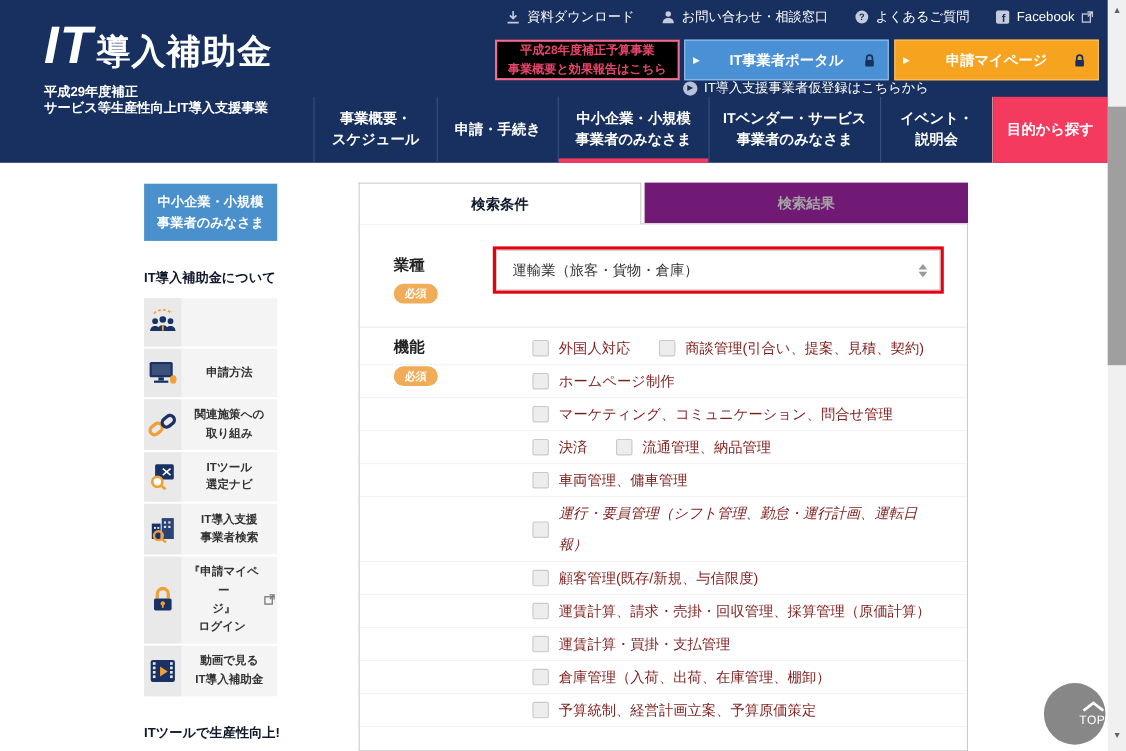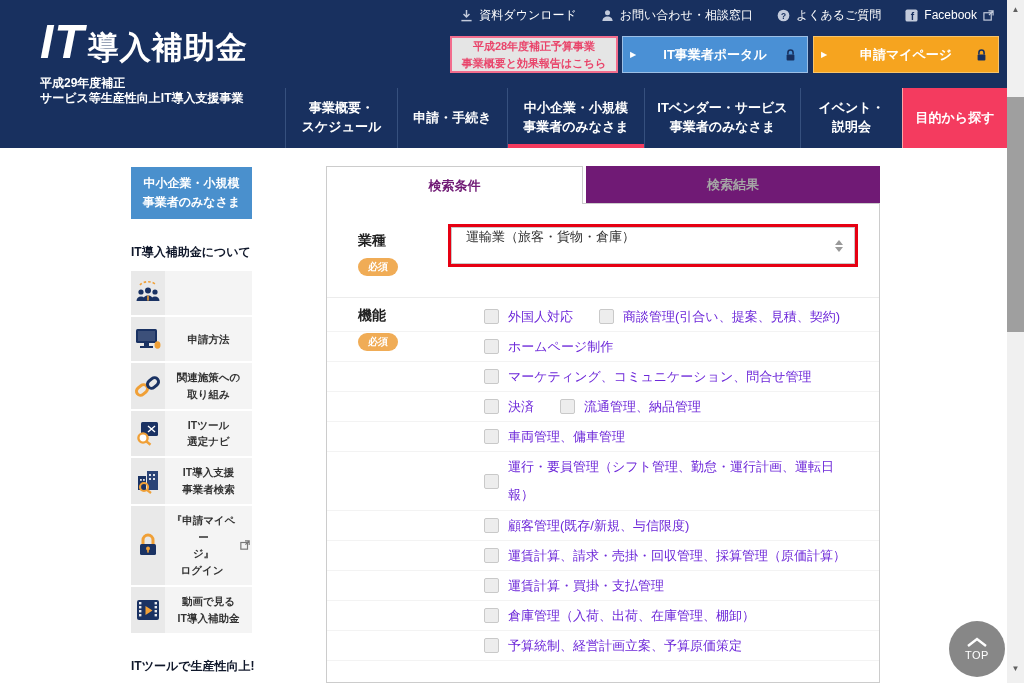--- a/index.html
+++ b/index.html
@@ -11,21 +11,21 @@
   .topbar{position:absolute;top:0;right:30px;height:30px;display:flex;align-items:center;gap:24px;}
   .tb-link{display:flex;align-items:center;gap:6px;color:#fff;font-size:12px;cursor:pointer;white-space:nowrap;}
   .icn{display:inline-flex;align-items:center;justify-content:center;line-height:0;}
 
   .logo{position:absolute;left:40px;top:16px;color:#fff;}
   .logo-main{font-weight:bold;font-size:31px;letter-spacing:1px;line-height:1.1;}
   .logo-it{font-style:italic;font-size:48px;margin-right:3px;}
   .logo-sub{font-size:12px;font-weight:bold;line-height:1.25;margin-top:7px;}
 
   .banner{position:absolute;left:450px;top:36px;width:168px;height:37px;box-sizing:border-box;
-          background:#e5e5e5;border:2px solid #f26d8d;display:flex;flex-direction:column;justify-content:center;
+          background:#000000;border:2px solid #f26d8d;display:flex;flex-direction:column;justify-content:center;
           align-items:center;font-size:11px;font-weight:bold;color:var(--banner-pink,#e9456b);line-height:1.5;cursor:pointer;}
   .hbtn{position:absolute;top:36px;width:186px;height:37px;box-sizing:border-box;color:#fff;font-weight:bold;
         font-size:13px;display:flex;align-items:center;justify-content:center;cursor:pointer;}
   .hbtn .tri{position:absolute;left:7px;font-size:8px;color:#fff;}
   .hbtn .lock{position:absolute;right:10px;top:11px;}
   .btn-portal{left:622px;background:var(--blue-btn,#4a90d5);border:1px solid #9cbfe6;}
   .btn-mypage{left:813px;background:var(--orange-btn,#f6a41f);border:1px solid #f8c469;}
   .register{position:absolute;left:621px;top:72px;color:#fff;font-size:12px;display:flex;align-items:center;gap:6px;cursor:pointer;}
   .reg-icn{width:13px;height:13px;border-radius:50%;background:#b9c3d6;display:flex;align-items:center;justify-content:center;
            color:var(--navy,#18305f);font-size:7px;line-height:1;}
@@ -50,52 +50,52 @@
   .side-item{display:flex;margin-bottom:2px;background:#f4f4f4;min-height:44px;cursor:pointer;}
   .side-icn{width:34px;background:#e9e9e9;display:flex;align-items:center;justify-content:center;flex:none;}
   .side-label{flex:1;display:flex;align-items:center;justify-content:center;text-align:center;font-size:10.5px;
               font-weight:bold;color:#333;line-height:1.6;padding:6px 2px;}
 
   
   .main{position:absolute;left:326px;top:166px;width:554px;}
   .tabs{display:flex;height:37px;}
   .tab{box-sizing:border-box;display:flex;align-items:center;justify-content:center;font-size:13px;font-weight:bold;cursor:pointer;}
   .tab.active{width:257px;height:38px;margin-bottom:-1px;background:#fff;border:1px solid #ccc;border-bottom:none;
-              color:#701a75;position:relative;z-index:2;font-family:Liberation Serif, serif;}
+              color:#0f172a;position:relative;z-index:2;font-family:Liberation Serif, serif;}
   .tab.inactive{width:294px;background:#701a75;color:#a5a5a5;margin-left:3px;cursor:default;}
   .panel{position:relative;box-sizing:border-box;border:1px solid #ccc;height:480px;background:#fff;overflow:hidden;}
 
   .row-industry{position:relative;height:93px;border-bottom:1px solid #ececec;}
   .fld-label{position:absolute;left:31px;font-size:14px;font-weight:bold;color:#222;}
   .req{position:absolute;left:31px;background:var(--badge-orange,#f0ac56);color:#fff;font-size:10px;font-weight:bold;
        padding:2px 10px;border-radius:9px;}
   .l1{top:28px;} .b1{top:54px;}
   .sel-wrap{position:absolute;left:121px;top:20px;width:410px;height:43px;border:3px solid var(--accent-red,#e60012);
             box-sizing:border-box;background:#fff;}
-  .sel{box-sizing:border-box;width:100%;height:100%;border:1px solid #c9c9c9;display:flex;
+  .sel{box-sizing:border-box;width:100%;height:100%;border:1px solid #c9c9c9;display:flex;align-items:center;
        padding:0 14px;font-size:13px;color:#333;position:relative;cursor:pointer;}
   .spinner{position:absolute;right:11px;top:50%;transform:translateY(-50%);display:flex;flex-direction:column;gap:2px;}
   .spinner i{display:block;width:0;height:0;border-left:4px solid transparent;border-right:4px solid transparent;}
   .spin-up{border-bottom:5px solid #999;} .spin-dn{border-top:5px solid #999;}
 
   .row-features{position:relative;padding-top:4px;}
   .l2{top:9px;} .b2{top:35px;}
   .f-row{box-sizing:border-box;min-height:30px;display:flex;align-items:center;gap:26px;
          padding:1px 10px 1px 157px;border-bottom:1px solid #f3f3f3;}
   .cb-item{display:flex;align-items:center;gap:9px;cursor:pointer;}
   .cb{width:15px;height:15px;background:#ededed;border:1px solid #c9c9c9;border-radius:2px;box-sizing:border-box;
       position:relative;flex:none;}
   .cb .chk{position:absolute;left:0;top:-3px;}
-  .cb-label{font-size:13px;color:#6d28d9;}
+  .cb-label{font-size:13px;color:#7f1d1d;}
   .cb-item.highlight{border:2px solid var(--accent-red,#e60012);padding:3px 8px;margin-left:-10px;}
-  .cb-item.wrap .cb-label{width:334px;line-height:28px;}
+  .cb-item.wrap .cb-label{width:334px;line-height:28px;font-style:italic;}
 
   
   .top-btn{position:absolute;left:949px;top:621px;width:56px;height:56px;border-radius:50%;
-           background:rgba(118,118,118,0.88);display:flex;flex-direction:column;align-items:center;
+           background:rgba(118,118,118,0.88);display:flex;flex-direction:column;align-items:flex-end;
            justify-content:center;gap:2px;cursor:pointer;z-index:5;}
   .top-btn span{color:#fff;font-size:11px;letter-spacing:0.5px;}
   .scrollbar{position:absolute;right:0;top:0;width:17px;height:683px;background:#f0f0f0;z-index:6;}
   .sb-arrow{position:absolute;left:0;width:17px;height:14px;display:flex;align-items:center;justify-content:center;
             font-size:8px;color:#606060;cursor:pointer;}
   .sb-up{top:2px;} .sb-dn{bottom:8px;}
   .sb-thumb{position:absolute;left:0;top:97px;width:17px;height:235px;background:#9f9f9f;cursor:pointer;}
 </style>
 </head>
 <body>
@@ -173,20 +173,24 @@
     </div>
     <div class="hbtn btn-mypage">
       <span class="tri">▶</span>
       <span>申請マイページ</span>
       <span class="lock icn">
           <svg width="13" height="14" viewBox="0 0 14 15">
             <path d="M4.2 7V5a2.8 2.8 0 0 1 5.6 0v2" fill="none" stroke="#18305f" stroke-width="1.7"></path>
             <rect x="2.8" y="7" width="8.4" height="6.3" rx="1" fill="#18305f"></rect>
           </svg>
         </span>
+    </div>
+    <div class="register">
+      <span class="reg-icn">▶</span>
+      <span>IT導入支援事業者仮登録はこちらから</span>
     </div>
 
     <div class="nav">
       <div id="nav-items">
           <div class="nav-item">事業概要・<br>スケジュール</div>
           <div class="nav-item">申請・手続き</div>
           <div class="nav-item active">中小企業・小規模<br>事業者のみなさま</div>
           <div class="nav-item">ITベンダー・サービス<br>事業者のみなさま</div>
           <div class="nav-item">イベント・<br>説明会</div>
         </div>

